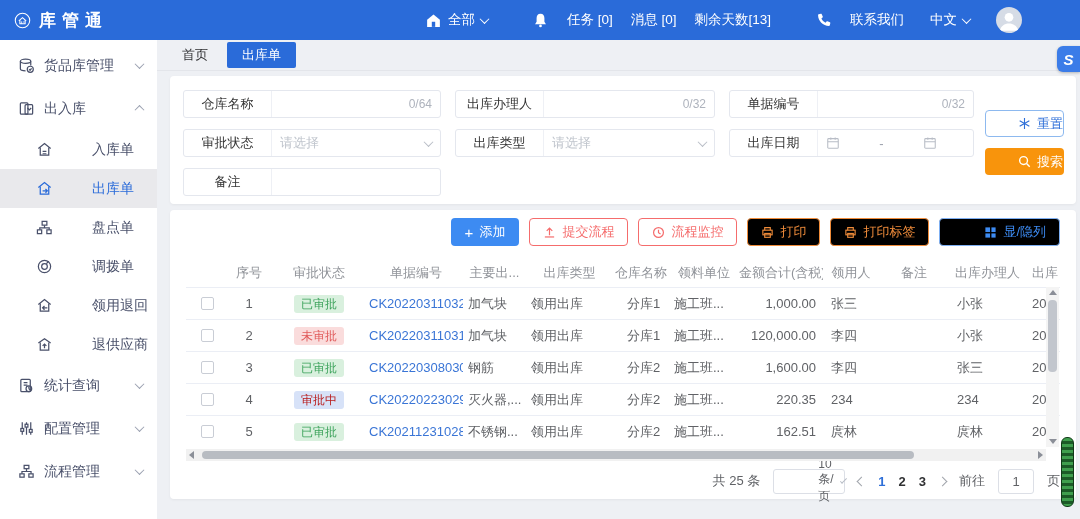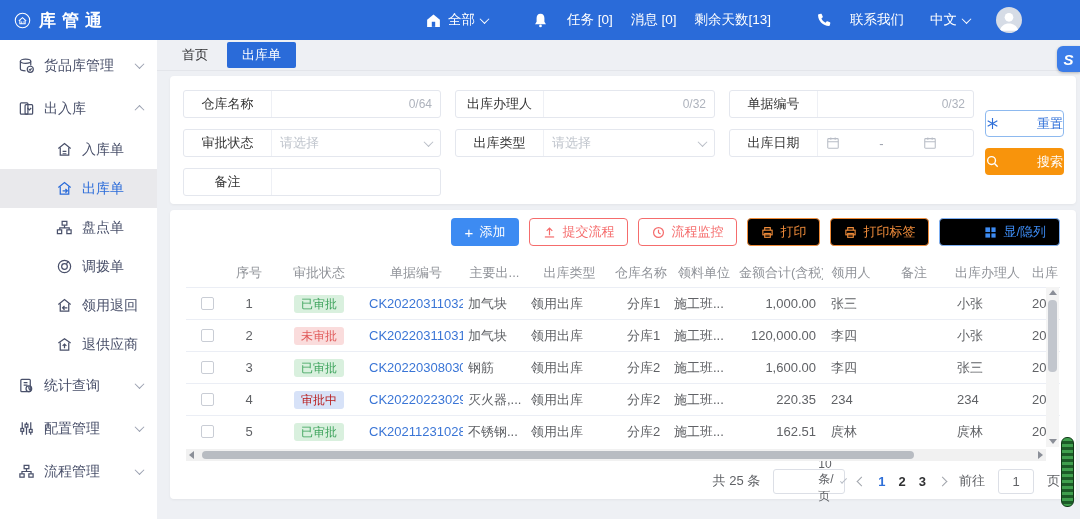--- a/index.html
+++ b/index.html
@@ -14,21 +14,21 @@
   .top-item { display:flex; align-items:center; gap:6px; font-size:13.5px; cursor:pointer; }
   .sp18 { margin-left:18px; } .sp26 { margin-left:26px; } .sp44 { margin-left:44px; }
   .chev { display:inline-block; width:7px; height:7px; border-right:1.5px solid currentColor; border-bottom:1.5px solid currentColor; transform:rotate(45deg) translate(-1px,-1px); }
   .chev.up { transform:rotate(-135deg) translate(-1px,-1px); }
   .avatar { width:26px; height:26px; border-radius:50%; background:#d6dce6; display:flex; align-items:center; justify-content:center; overflow:hidden; }
 
   
   .sidebar { position:absolute; left:0; top:40px; width:157px; height:479px; background:#fff; padding-top:4px; z-index:10; }
   .side-group, .side-sub { display:flex; align-items:center; cursor:pointer; color:#49506a; }
   .side-group { height:43px; padding:0 14px 0 18px; font-size:14px; }
-  .side-sub { height:39px; padding-left:56px; font-size:14px; }
+  .side-sub { height:39px; padding-left:36px; font-size:14px;gap:30px; }
   .side-group .lbl, .side-sub .lbl { margin-left:9px; }
   .side-group .chev { margin-left:auto; color:#9aa0b0; }
   .side-sub.active { background:#e9e9ec; color:#2a6bd9; }
   .sicon { width:17px; height:17px; flex:0 0 17px; display:inline-flex; }
   .sicon svg { width:100%; height:100%; }
 
   
   .main { position:absolute; left:157px; top:40px; right:0; bottom:0; background:#eef0f4; }
   .tabbar { height:31px; display:flex; align-items:center; padding-left:10px; border-bottom:1px solid #e3e5ea; gap:4px; }
   .tab { height:26px; display:flex; align-items:center; padding:0 15px; font-size:13px; color:#303133; cursor:pointer; border-radius:2px; }
@@ -42,21 +42,21 @@
   .fgroup { display:flex; align-items:stretch; height:28px; border:1px solid #e4e7ee; border-radius:3px; background:#fff; margin-right:14px; }
   .fgroup .flabel { width:88px; display:flex; align-items:center; justify-content:center; font-size:13px; color:#333; border-right:1px solid #eef0f5; }
   .fgroup .finput { display:flex; align-items:center; padding:0 8px; position:relative; }
   .w258 { width:258px; } .w260 { width:260px; } .w245 { width:245px; }
   .counter { margin-left:auto; color:#aeb3bd; font-size:12px; }
   .placeholder { color:#bfc4cc; }
   .sel-chev { margin-left:auto; color:#b8bdc6; }
   .date-box { display:flex; align-items:center; gap:4px; color:#b8bdc6; }
   .date-sep { color:#9aa0ab; margin:0 10px; }
   .side-btns { position:absolute; right:12px; top:34px; width:79px; display:flex; flex-direction:column; gap:11px; }
-  .btn { display:flex; align-items:center; justify-content:space-between; gap:6px; height:27px; border-radius:4px; font-size:13px; cursor:pointer; border:1px solid transparent; white-space:nowrap; }
+  .btn { display:flex; align-items:center; justify-content:flex-end; gap:6px; height:27px; border-radius:4px; font-size:13px; cursor:pointer; border:1px solid transparent; white-space:nowrap; }
   .btn-reset { background:#fff; border-color:#8db9ef; color:#2e6fd8; }
   .btn-search { background:#f8940c; color:#fff; }
 
   
   .table-panel { position:absolute; left:13px; right:4px; top:170px; height:289px; padding:8px 16px 0 16px; }
   .toolbar { display:flex; justify-content:flex-end; gap:10px; height:28px; }
   .tbtn { padding:0 13px; height:28px; }
   .btn-add { background:#3d8bf2; color:#fff; }
   .btn-danger { background:#fff; border-color:#f56c6c; color:#f56c6c; }
   .btn-warn { background:#000000; border-color:#f08c3a; color:#f08c3a; }

